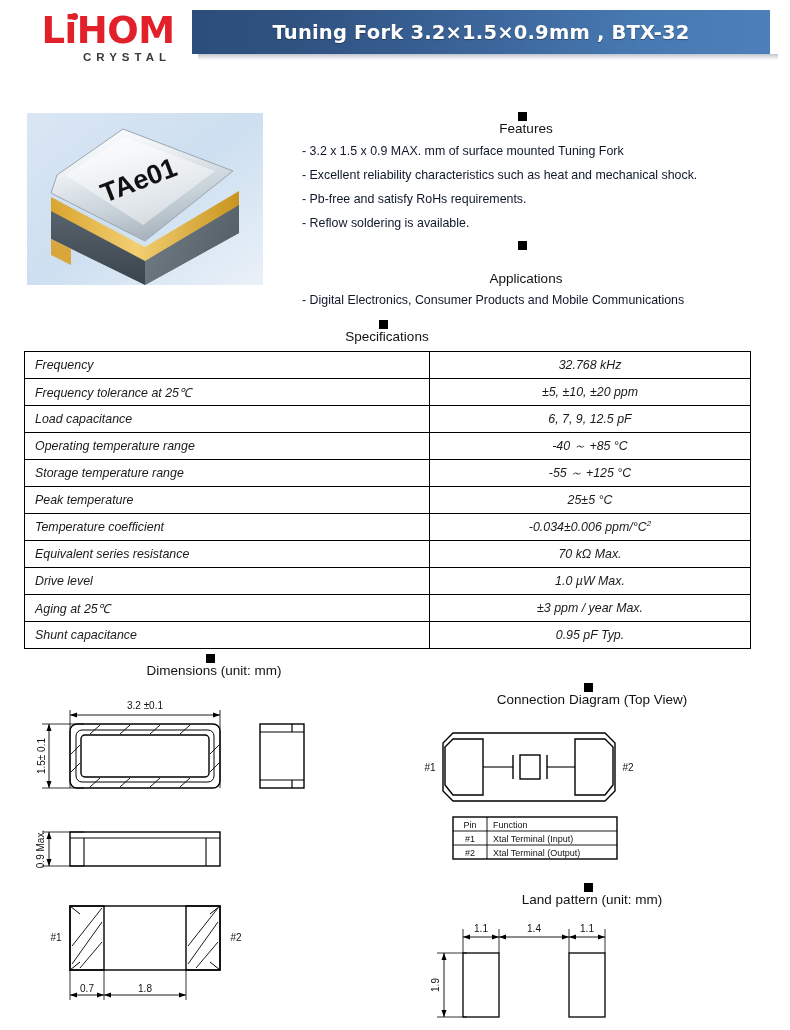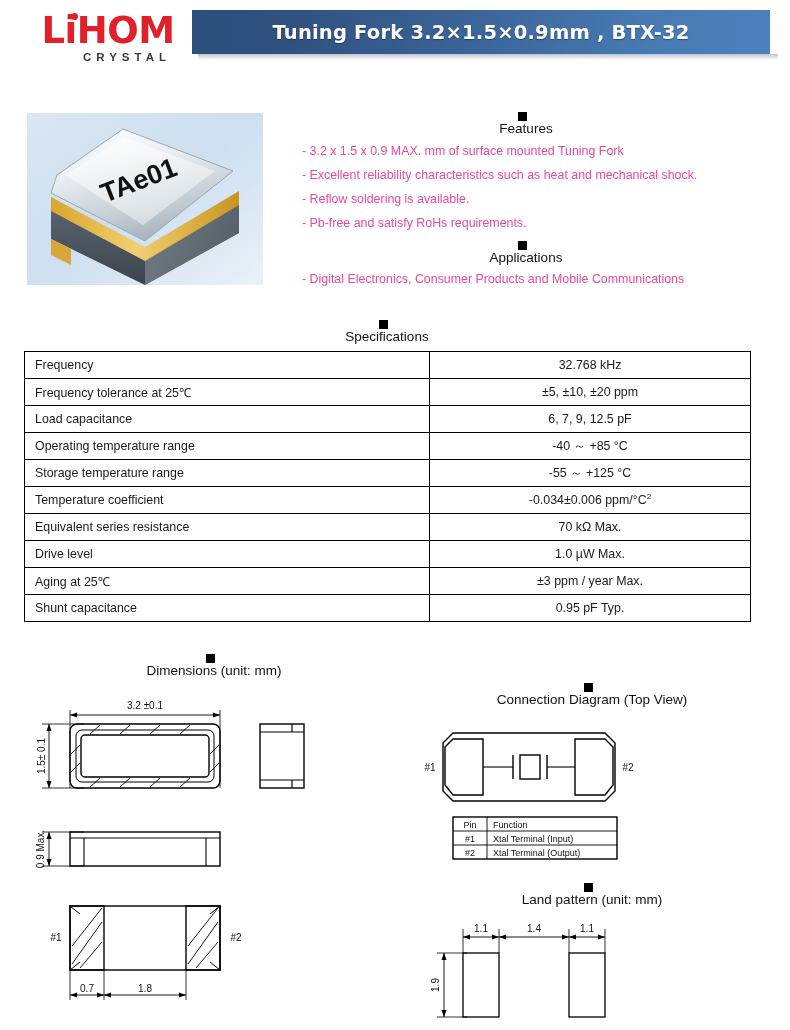--- a/index.html
+++ b/index.html
@@ -111,47 +111,48 @@
   }
   .bullet-sq {
     width: 9px; height: 9px;
     background: #000000;
     display: inline-block;
     margin-right: 7px;
     flex: 0 0 auto;
   }
   .feat-item {
     font-size: 12.4px;
-    color: #ec4899;
+    color: #0f172a;
     margin: 0 0 9px 16px;
     line-height: 15px;
     white-space: nowrap;
   }
   .feat-list { margin-top: 8px; }
-  .apps-head { margin-top: 10px; }
+  .apps-head { margin-top: 10px; gap: 21px; }
   .apps-list { margin-top: 7px; }
 
   
   .spec-sec {
     position: absolute;
     left: 24px; top: 320px;
     width: 726px;
   }
   table.spec {
     border-collapse: collapse;
     width: 726px;
     margin-top: 7px;
     table-layout: fixed;
   }
   table.spec td {
     border: 1px solid #000000;
     height: 26px;
     font-size: 12.4px;
     color: #1a1a1a;
     padding: 0 0 0 10px;
+    font-style: italic;
   }
   table.spec td.val {
     text-align: center;
     padding-left: 0;
   }
   .col-param { width: 405px; }
   .col-value { width: 321px; }
   sup { font-size: 8px; vertical-align: super; }
 
   
@@ -248,22 +249,22 @@
 
 <div class="feat-col">
 
   <div class="sec-head">
     <span class="bullet-sq"></span>
     <span>Features</span>
   </div>
   <div class="feat-list">
     <div class="feat-item">- 3.2 x 1.5 x 0.9 MAX. mm of surface mounted Tuning Fork</div>
     <div class="feat-item">- Excellent reliability characteristics such as heat and mechanical shock.</div>
+    <div class="feat-item">- Pb-free and satisfy RoHs requirements.</div>
     <div class="feat-item">- Reflow soldering is available.</div>
-    <div class="feat-item">- Pb-free and satisfy RoHs requirements.</div>
   </div>
 
   <div class="sec-head apps-head">
     <span class="bullet-sq"></span>
     <span>Applications</span>
   </div>
   <div class="apps-list">
     <div class="feat-item">- Digital Electronics, Consumer Products and Mobile Communications</div>
   </div>
 </div>
@@ -292,20 +293,24 @@
         <td>Load capacitance</td>
         <td class="val">6, 7, 9, 12.5 pF</td>
       </tr>
       <tr>
         <td>Operating temperature range</td>
         <td class="val">-40 ～ +85 °C</td>
       </tr>
       <tr>
         <td>Storage temperature range</td>
         <td class="val">-55 ～ +125 °C</td>
+      </tr>
+      <tr>
+        <td>Peak temperature</td>
+        <td class="val">25±5 °C</td>
       </tr>
       <tr>
         <td>Temperature coefficient</td>
         <td class="val"><span>-0.034±0.006 ppm/°C</span><sup>2</sup></td>
       </tr>
       <tr>
         <td>Equivalent series resistance</td>
         <td class="val">70 kΩ Max.</td>
       </tr>
       <tr>

